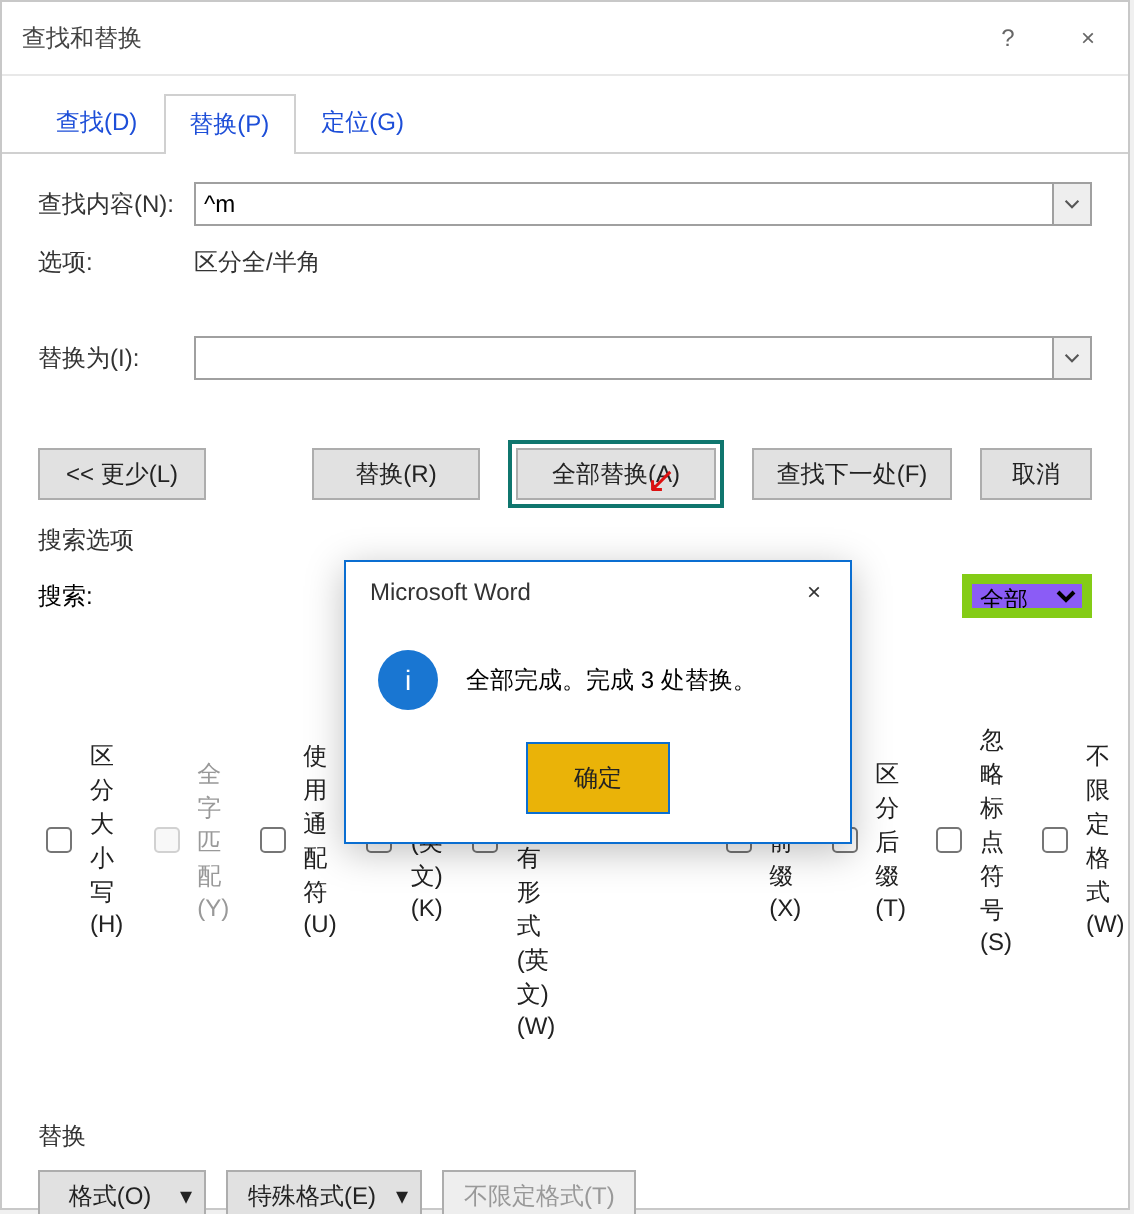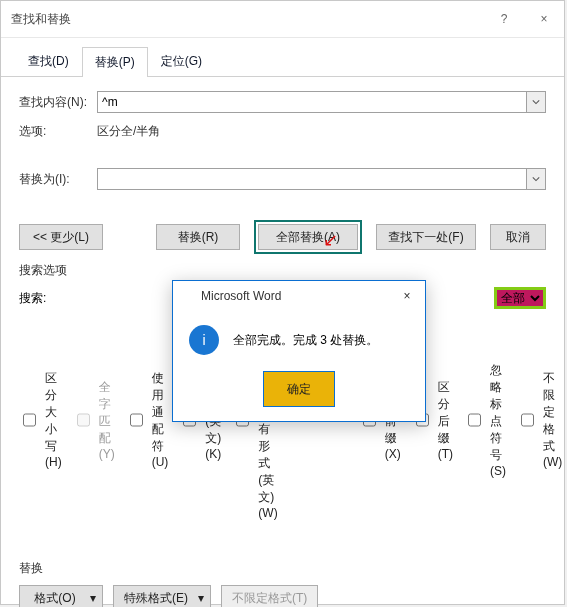--- a/index.html
+++ b/index.html
@@ -2,54 +2,54 @@
 <html><head>
 <meta charset="utf-8">
 <style>
   * { box-sizing: border-box; font-family: "Microsoft YaHei", "SimSun", sans-serif; font-size: 12px; }
   body { margin: 0; background: #f0f0f0; width: 567px; height: 607px; overflow: hidden; }
   .dialog { position: absolute; left: 0; top: 0; width: 565px; height: 605px; background: #fff; border: 1px solid #c8c8c8; }
   .titlebar { height: 37px; display: flex; align-items: center; padding: 0 0 0 10px; background: #fff; border-bottom: 1px solid #e8e8e8; }
   .titlebar .title { flex: 1; color: #444; }
   .titlebar .tbtn { width: 40px; height: 30px; text-align: center; line-height: 30px; color: #666; cursor: pointer; }
   .tabs { display: flex; padding: 8px 10px 0 14px; border-bottom: 1px solid #d0d0d0; }
-  .tab { padding: 6px 12px; border: 1px solid transparent; border-bottom: none; color: #0f172a; cursor: pointer; }
+  .tab { padding: 6px 12px; border: 1px solid transparent; border-bottom: none; color: #1d4ed8; cursor: pointer; }
   .tab.active { border-color: #d0d0d0; background: #fff; position: relative; top: 1px; }
   .body { padding: 14px 18px 10px 18px; }
   .row { display: flex; align-items: center; margin-bottom: 10px; }
   .row .lbl { width: 78px; color: #333; }
   .row .field { flex: 1; }
   .textinput { width: 100%; height: 22px; border: 1px solid #a0a0a0; padding: 0 4px; }
   .dropbtn { width: 20px; height: 22px; border: 1px solid #a0a0a0; border-left: none; background: #eee; display: inline-flex; align-items: center; justify-content: center; cursor: pointer; }
   .dropbtn svg { width: 8px; height: 8px; }
   .fieldwrap { display: flex; align-items: stretch; }
   .optrow { display: flex; align-items: center; margin-bottom: 10px; }
   .optrow .lbl { width: 78px; color: #333; }
   .optrow .val { color: #333; }
   .buttons { display: flex; gap: 14px; align-items: center; margin-top: 30px; margin-bottom: 8px; }
   .btn { height: 26px; min-width: 84px; padding: 0 10px; border: 1px solid #adadad; background: #e1e1e1; color: #222; cursor: pointer; }
   .btn-wrap-highlight { border: 2px solid #0f766e; padding: 2px; display: inline-block; position: relative; }
   .arrow-red { position: absolute; color: #d11; font-size: 18px; pointer-events: none; }
   .fieldset { border: none; padding: 0; margin: 0; }
   .ftitle { color: #333; margin: 6px 0 8px 0; }
   .srow { display: flex; align-items: center; gap: 6px; margin-bottom: 10px; justify-content: space-between; }
-  .sel { height: 22px; width: 52px; border: 3px solid #84cc16; background: #be185d; }
+  .sel { height: 22px; width: 65px; border: 5px solid #84cc16; background: #8b5cf6; }
   .checks { display: flex; gap: 40px; }
   .col { display: flex; flex-direction: row; gap: 10px; }
   .chk { display: flex; align-items: center; gap: 6px; color: #222; }
   .chk input { width: 14px; height: 14px; }
   .chk.disabled { color: #999; }
   .sec-title { margin: 40px 0 8px 0; color: #333; }
   .bottom-btns { display: flex; gap: 10px; }
   .btn-menu { position: relative; padding-right: 22px; }
   .btn-menu .caret { position: absolute; right: 6px; top: 50%; transform: translateY(-50%); }
   .btn.disabled { color: #999; background: #eee; cursor: default; }
   
   .msgbox { position: absolute; left: 172px; top: 280px; width: 254px; background: #fff; border: 1px solid #0a6ed1; box-shadow: 0 4px 18px rgba(0,0,0,0.25); }
-  .msgbox .mtitle { height: 30px; display: flex; align-items: center; padding: 0 6px 0 28px; background: #fff; }
+  .msgbox .mtitle { height: 30px; display: flex; align-items: center; padding: 0 6px 0 12px; background: #fff; }
   .msgbox .mtitle .t { flex: 1; color: #333; }
   .msgbox .mtitle .close { width: 24px; height: 24px; text-align: center; line-height: 24px; cursor: pointer; color: #333; }
   .msgbox .mbody { display: flex; align-items: center; gap: 14px; padding: 14px 16px 8px 16px; }
   .msgbox .micon { width: 30px; height: 30px; border-radius: 50%; background: #1976d2; color: #fff; display: flex; align-items: center; justify-content: center; font-size: 14px; }
   .msgbox .mbtns { display: flex; justify-content: center; padding: 8px 0 14px 0; }
   .msgbox .mbtn { height: 36px; min-width: 72px; border: 1px solid #0a6ed1; background: #eab308; color: #222; cursor: pointer; }
 </style>
 </head>
 <body>
 

